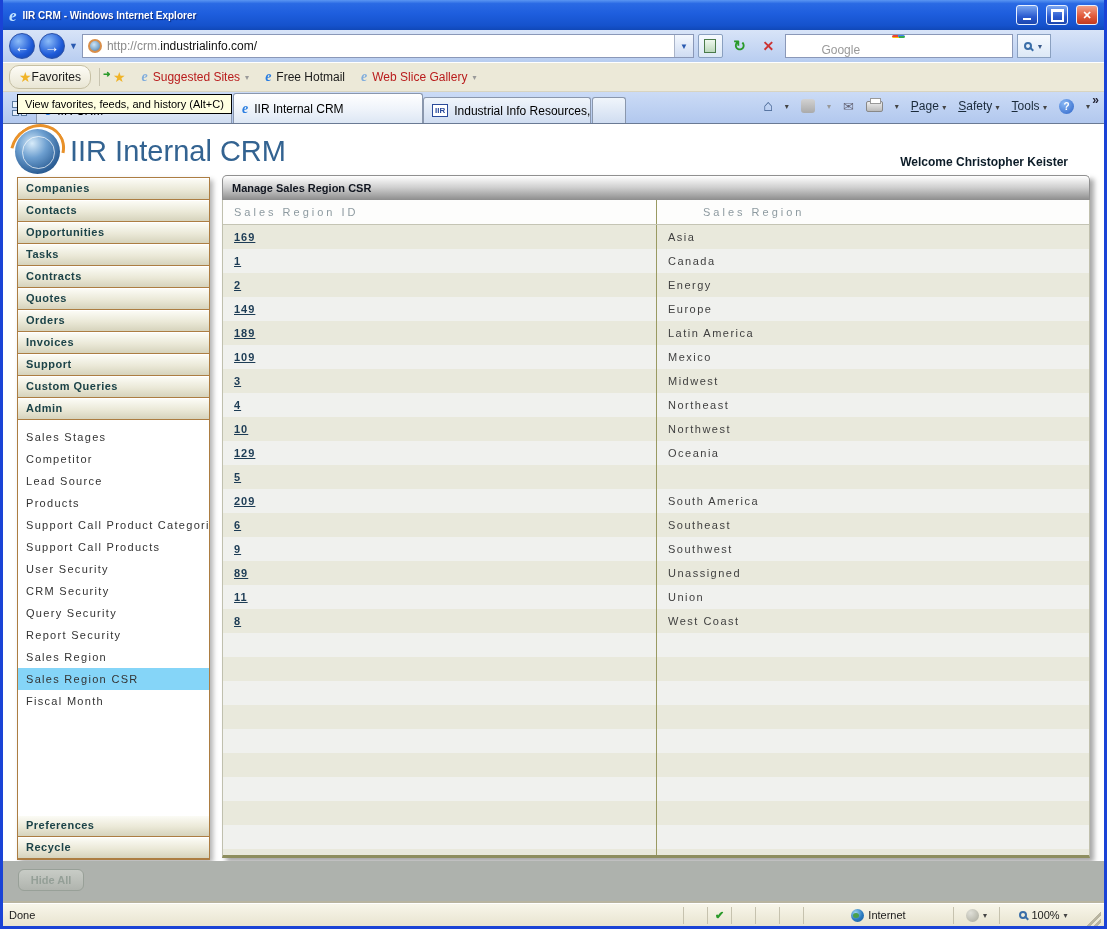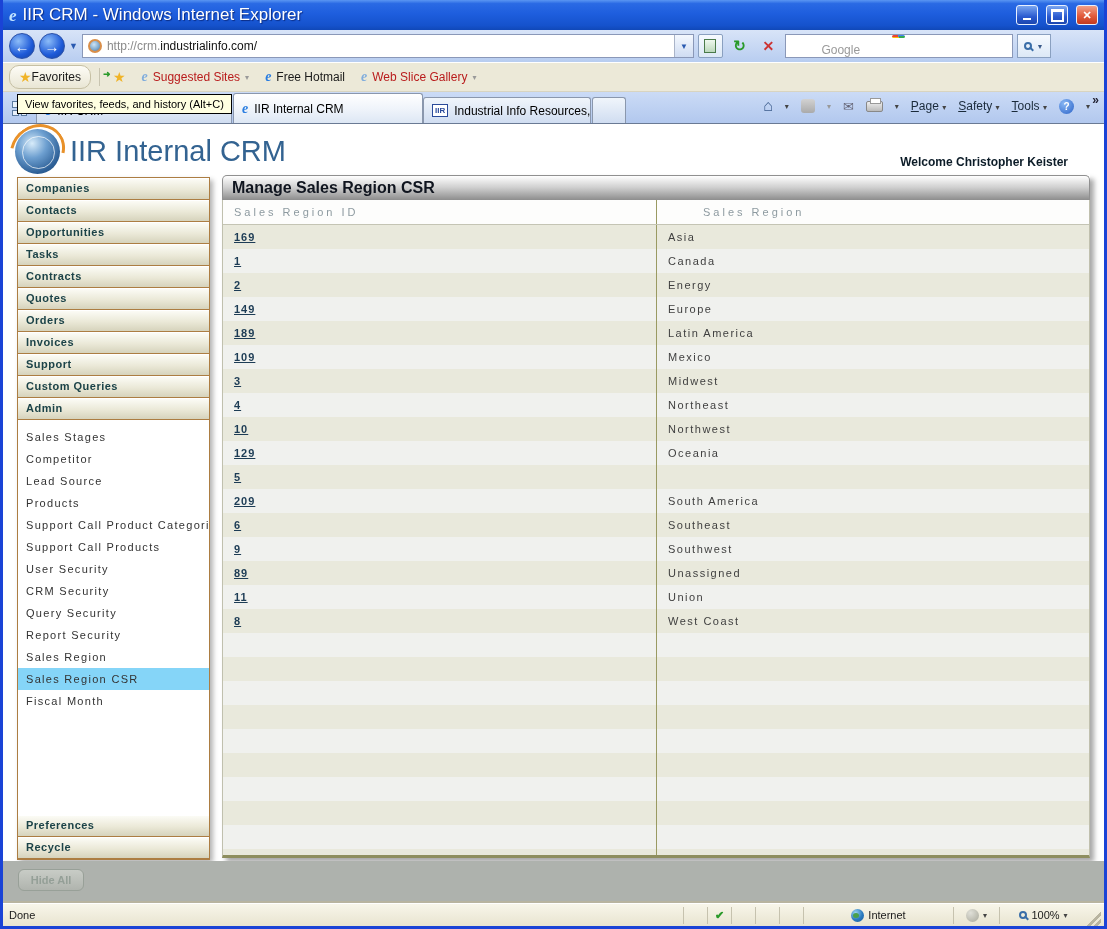--- a/index.html
+++ b/index.html
@@ -3,21 +3,21 @@
 <meta charset="utf-8">
 <style>
   * { margin:0; padding:0; box-sizing:border-box; }
   body { background:#555; font-family:"Liberation Sans", sans-serif; }
   .window{position:relative;width:1107px;height:929px;background:#ece9d8;
     border-left:3px solid #1a43d6;border-right:3px solid #1a43d6;overflow:hidden;}
 
   
   .titlebar{height:30px;background:linear-gradient(180deg,#5a96f2 0%,#2a6ae4 12%,#1e5ede 45%,#1552cc 85%,#1048b8 100%);
     display:flex;align-items:center;padding:0 6px;gap:6px;}
-  .title-text{color:#fff;font-weight:normal;font-size:17px;text-shadow:1px 1px 1px #0a2a80;flex:1;}
+  .title-text{color:#fff;font-weight:bold;font-size:10px;text-shadow:1px 1px 1px #0a2a80;flex:1;}
   .ie-title-icon{color:#bfe2ff;font-family:"Liberation Serif",serif;font-style:italic;font-weight:bold;font-size:17px;line-height:1;}
   .ie-title-icon::after{content:"e";}
   .wbtn{width:22px;height:20px;border-radius:3px;border:1px solid #e8f0ff;color:#fff;font-size:11px;font-weight:bold;
     display:flex;align-items:center;justify-content:center;margin-left:2px;}
   .wbtn.minmax{background:linear-gradient(#7aa6f0,#2a5ad0 60%,#1c46ae);}
   .wbtn.close{background:linear-gradient(#f0a088,#e25b3d 55%,#c23a1e);}
   .wbtn.min::after{content:"";width:8px;height:2px;background:#fff;margin-top:8px;}
   .wbtn.max::after{content:"";width:9px;height:8px;border:2px solid #fff;border-top-width:3px;}
   .wbtn.close::after{content:"\2715";}
 
@@ -118,21 +118,21 @@
   .sb-header{flex:0 0 22px;height:22px;line-height:20px;padding-left:8px;font-size:11px;font-weight:bold;color:#1c4348;letter-spacing:.5px;
     background:linear-gradient(#fdfdf8,#ebe9d8 55%,#d6d3bc);border-bottom:1px solid #ac7d42;box-shadow:inset 0 1px 0 #fff;cursor:pointer;}
   .sb-sub{flex:1 1 auto;background:#fff;padding-top:6px;overflow:hidden;}
   .sb-item{height:22px;line-height:22px;padding-left:8px;font-size:11px;color:#333;letter-spacing:1.3px;white-space:nowrap;cursor:pointer;}
   .sb-item.selected{background:#85d5f8;}
   .sb-bottom{flex:0 0 auto;}
 
   
   .content{position:absolute;left:219px;top:51px;width:868px;height:683px;box-shadow:4px 4px 5px rgba(0,0,0,.35);}
   .content-header{height:25px;background:linear-gradient(#ffffff,#cfcfcf 48%,#8d8d8d);border:1px solid #909090;border-bottom:none;
-    border-radius:5px 5px 0 0;display:flex;align-items:center;padding-left:9px;font-size:16px;font-weight:bold;color:#10151f;}
+    border-radius:5px 5px 0 0;display:flex;align-items:center;padding-left:9px;font-size:11px;font-weight:bold;color:#10151f;}
   .tablewrap{height:658px;background:#fff;border-left:1px solid #c0c0ae;border-right:1px solid #c0c0ae;border-bottom:3px solid #8e8e5e;
     overflow:hidden;display:flex;flex-direction:column;}
   .thead{display:flex;flex:0 0 25px;height:25px;background:#fdfdfc;border-bottom:1px solid #c4c4b4;
     font-size:11px;color:#8d9aa0;letter-spacing:3px;gap:35px;}
   .tcell{display:flex;align-items:center;height:100%;}
   .c1{width:434px;padding-left:11px;border-right:1px solid #9a9a62;}
   .c2{flex:1;padding-left:11px;}
   .trow{display:flex;flex:0 0 24px;height:24px;font-size:11px;}
   .trow.odd{background:#e9e9dc;}
   .trow.even{background:#f0f1ee;}

